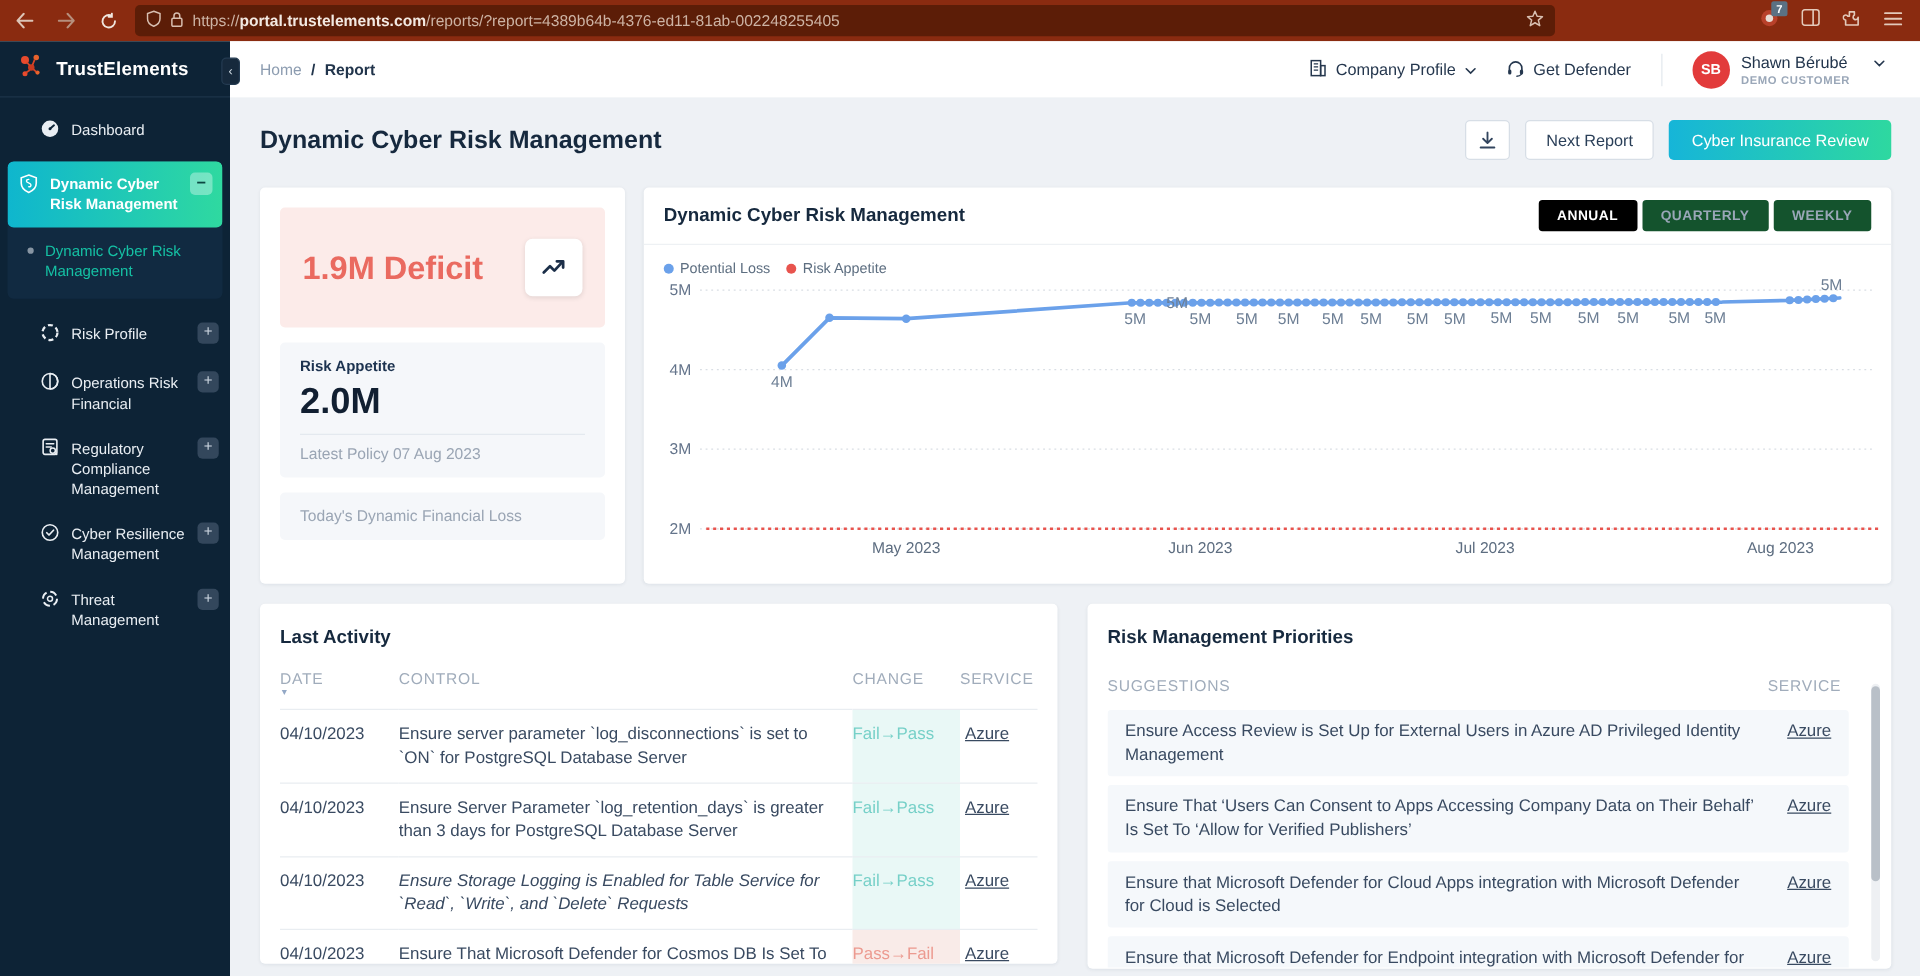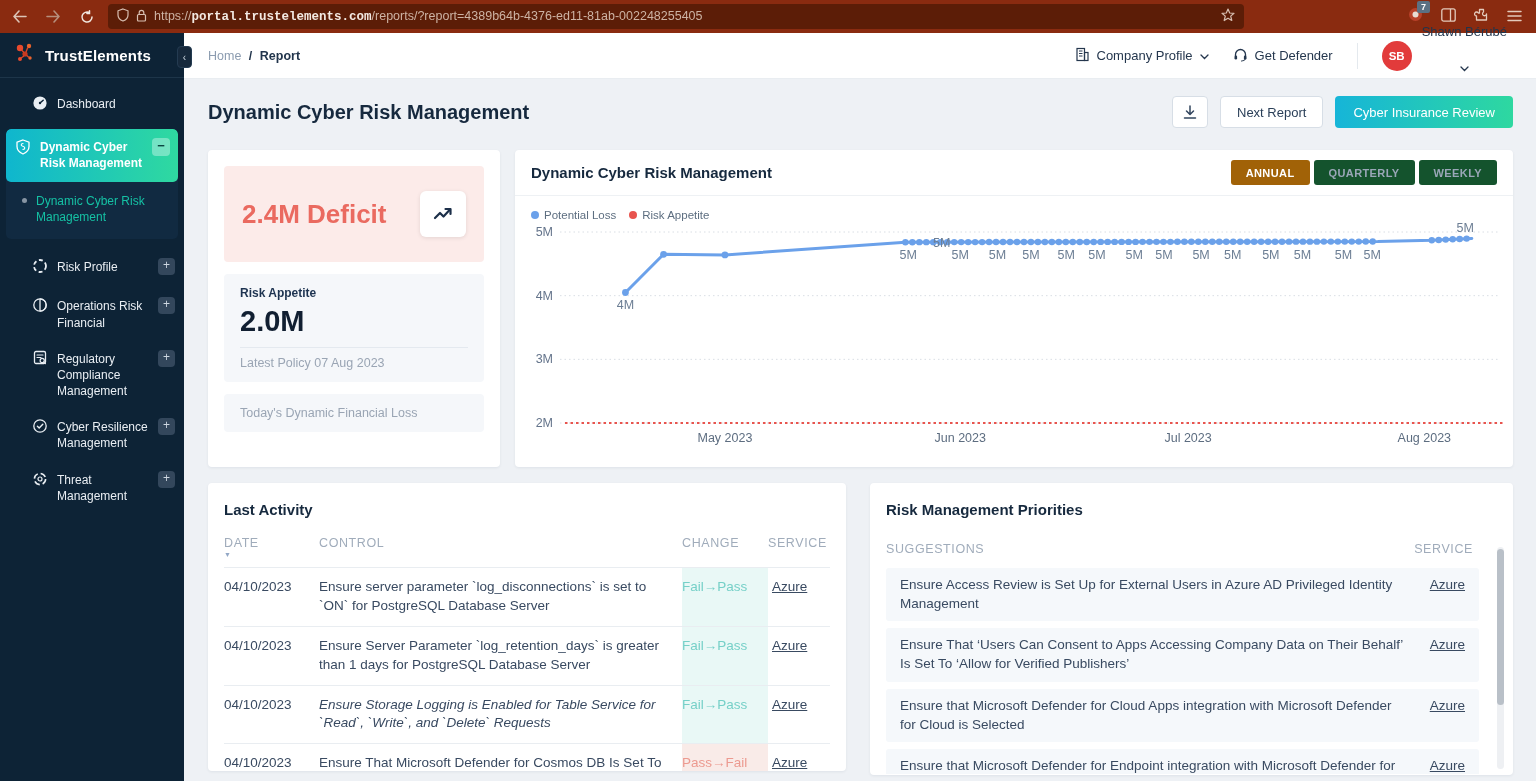--- a/index.html
+++ b/index.html
@@ -5,21 +5,21 @@
   * { margin:0; padding:0; box-sizing:border-box; }
   body { font-family:"Liberation Sans", sans-serif; background:#333; }
   .screen { position:relative; width:1536px; height:781px; overflow:hidden; background:#eef1f5; font-family:"Liberation Sans", sans-serif; }
 
   
   .browser-bar { position:absolute; top:0; left:0; right:0; height:33px; background:#8a2b10; display:flex; align-items:center; }
   .bnav { display:flex; align-items:center; gap:19px; padding:0 14px 0 12px; }
   .bnav svg { display:block; }
   .url-bar { width:1136px; height:25px; background:#5c1d07; border-radius:4px; display:flex; align-items:center; padding:0 9px; gap:7px; color:#cdb3a4; font-size:12.5px; }
   .url-text { white-space:nowrap; overflow:hidden; }
-  .url-host { color:#f3e9e2; font-weight:bold;font-family:Liberation Mono, monospace; }
+  .url-host { color:#f3e9e2; font-weight:bold; }
   .url-star { margin-left:auto; }
   .browser-right { flex:1; display:flex; justify-content:flex-end; align-items:center; gap:18px; padding-right:14px; }
   .ext-wrap { position:relative; }
   .ext-badge { position:absolute; top:-6px; right:-7px; background:#5b7183; color:#fff; font-size:9px; font-weight:bold; padding:1px 4px; border-radius:2px; }
 
   
   .app { position:absolute; top:33px; left:0; right:0; bottom:0; }
   .sidebar { position:absolute; left:0; top:0; bottom:0; width:184px; background:#0d2336; color:#e9eef3; }
   .side-logo { height:45px; display:flex; align-items:center; gap:8px; padding:0 13px; border-bottom:1px solid #1d3549; }
   .brand { font-size:15px; font-weight:bold; color:#fff; letter-spacing:.2px; }
@@ -38,21 +38,21 @@
   .main { position:absolute; left:184px; top:0; right:0; bottom:0; }
   .topbar { position:absolute; top:0; left:0; right:0; height:46px; background:#fff; border-bottom:1px solid #e9edf1; display:flex; align-items:center; padding:0 28px 0 24px; }
   .crumb { font-size:12.5px; color:#8c9cb0; }
   .crumb b { color:#22354c; }
   .crumb .sep { color:#22354c; font-weight:bold; margin:0 4px; }
   .top-right { margin-left:auto; display:flex; align-items:center; gap:24px; }
   .hdr-item { display:flex; align-items:center; gap:7px; font-size:13px; color:#25374e; cursor:pointer; }
   .top-div { width:1px; height:26px; background:#e4e9ee; }
   .user { display:flex; align-items:center; gap:9px; cursor:pointer; }
   .avatar { width:30px; height:30px; border-radius:50%; background:#e23b3b; color:#fff; font-size:11.5px; font-weight:bold; display:flex; align-items:center; justify-content:center; }
-  .uname { font-size:13px; color:#22354c; display:flex; align-items:center; gap:21px;flex-direction:column; }
+  .uname { font-size:13px; color:#22354c; display:flex; align-items:center; gap:21px; }
   .urole { font-size:9px; font-weight:bold; color:#9aa7b8; letter-spacing:.5px; margin-top:2px; }
 
   
   .content { position:absolute; top:46px; left:0; right:0; bottom:0; background:#eef1f5; }
   .page-head { position:absolute; top:16px; left:24px; right:23px; height:34px; display:flex; align-items:center; }
   .page-title { font-size:20px; font-weight:bold; color:#16293e; }
   .head-btns { margin-left:auto; display:flex; gap:12px; }
   .icon-btn { width:36px; height:32px; background:#fff; border:1px solid #d7dee6; border-radius:4px; display:flex; align-items:center; justify-content:center; cursor:pointer; }
   .btn-outline { height:32px; padding:0 16px; background:#fff; border:1px solid #d7dee6; border-radius:4px; font-size:13px; color:#2a3f58; display:flex; align-items:center; cursor:pointer; font-family:inherit; }
   .btn-primary { height:32px; padding:0 18px; background:linear-gradient(90deg,#16b5d8,#2ed8a0); border:none; border-radius:4px; font-size:13px; color:#fff; display:flex; align-items:center; cursor:pointer; font-family:inherit; }
@@ -68,21 +68,21 @@
   .info-label { font-size:12px; font-weight:bold; color:#1d3350; margin-bottom:5px; }
   .info-value { font-size:29px; font-weight:bold; color:#111f31; padding-bottom:9px; border-bottom:1px solid #e4e9ef; margin-bottom:8px; }
   .info-note { font-size:12.5px; color:#9aa5b4; }
 
   
   .chart-card { left:331px; top:71px; width:998px; height:317px; }
   .chart-head { height:46px; border-bottom:1px solid #eef1f4; display:flex; align-items:center; padding:0 16px; }
   .chart-title { font-size:15px; font-weight:bold; color:#16293e; }
   .tabs { margin-left:auto; display:flex; gap:4px; }
   .tab { height:25px; padding:0 15px; font-size:11px; font-weight:bold; letter-spacing:.4px; display:flex; align-items:center; border-radius:3px; background:#14532d; color:#9aa7b8; cursor:pointer; }
-  .tab.active { background:#a16207; color:#fff; }
+  .tab.active { background:#000000; color:#fff; }
   .legend { display:flex; gap:13px; align-items:center; padding:13px 16px 0; }
   .legend-item { display:flex; align-items:center; gap:5px; font-size:11.5px; color:#5d6e80; }
   .legend-dot { width:8px; height:8px; border-radius:50%; }
   #risk-chart { display:block; margin-top:1px; }
   #risk-chart text { font-family:"Liberation Sans", sans-serif; }
 
   
   .activity-card { left:24px; top:404px; width:638px; height:288px; padding:18px 16px 0; overflow:hidden; }
   .card-title { font-size:15px; font-weight:bold; color:#16293e; margin-bottom:12px; }
   table.act { width:100%; border-collapse:collapse; }
@@ -294,21 +294,21 @@
                   <path d="M1.5 13 H12.5" stroke="#32455e" stroke-width="1.5" stroke-linecap="round"></path>
                 </svg>
             </div>
             <button class="btn-outline">Next Report</button>
             <button class="btn-primary">Cyber Insurance Review</button>
           </div>
         </div>
 
         <div class="card stats-card">
           <div class="deficit-box">
-            <span class="deficit-text">2.4M Deficit</span>
+            <span class="deficit-text">1.9M Deficit</span>
             <span class="trend-box">
               <svg width="20" height="16" viewBox="0 0 20 16">
                   <path d="M2 12 L7 7 L10.5 10.5 L17 3.5" stroke="#1c2f49" stroke-width="2.2" fill="none" stroke-linecap="round" stroke-linejoin="round"></path>
                   <path d="M12.5 3 H17.5 V8" stroke="#1c2f49" stroke-width="2.2" fill="none" stroke-linecap="round" stroke-linejoin="round"></path>
                 </svg>
             </span>
           </div>
           <div class="info-box">
             <div class="info-label">Risk Appetite</div>
             <div class="info-value">2.0M</div>
@@ -469,21 +469,21 @@
             </thead>
             <tbody id="act-body">
                 <tr>
                   <td>04/10/2023</td>
                   <td style="padding-right: 18px;">Ensure server parameter `log_disconnections` is set to `ON` for PostgreSQL Database Server</td>
                   <td class="change pass">Fail→Pass</td>
                   <td style="padding-left: 4px;"><a class="svc">Azure</a></td>
                 </tr>
                 <tr>
                   <td>04/10/2023</td>
-                  <td style="padding-right: 18px;">Ensure Server Parameter `log_retention_days` is greater than 1 days for PostgreSQL Database Server</td>
+                  <td style="padding-right: 18px;">Ensure Server Parameter `log_retention_days` is greater than 3 days for PostgreSQL Database Server</td>
                   <td class="change pass">Fail→Pass</td>
                   <td style="padding-left: 4px;"><a class="svc">Azure</a></td>
                 </tr>
                 <tr>
                   <td>04/10/2023</td>
                   <td style="padding-right: 18px; font-style: italic;">Ensure Storage Logging is Enabled for Table Service for `Read`, `Write`, and `Delete` Requests</td>
                   <td class="change pass">Fail→Pass</td>
                   <td style="padding-left: 4px;"><a class="svc">Azure</a></td>
                 </tr>
                 <tr>

